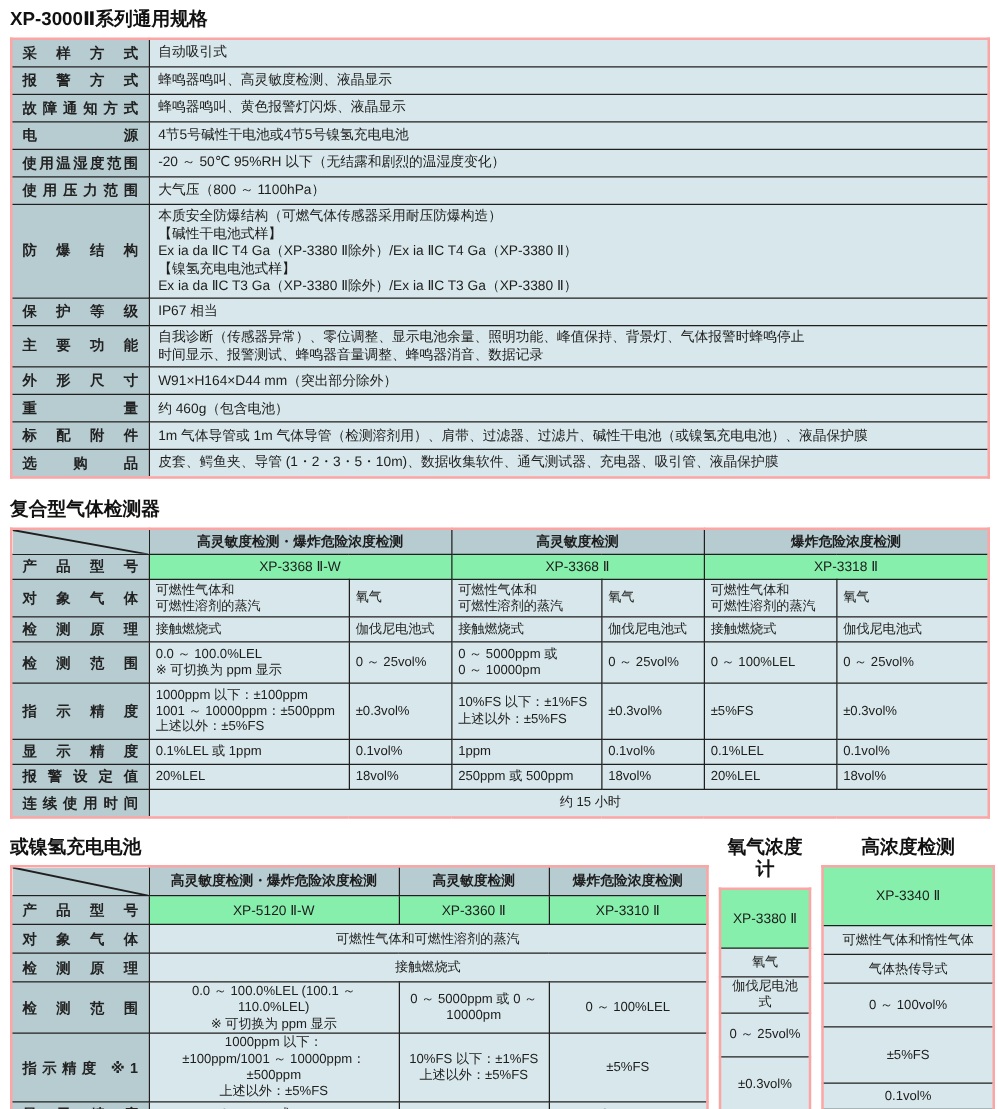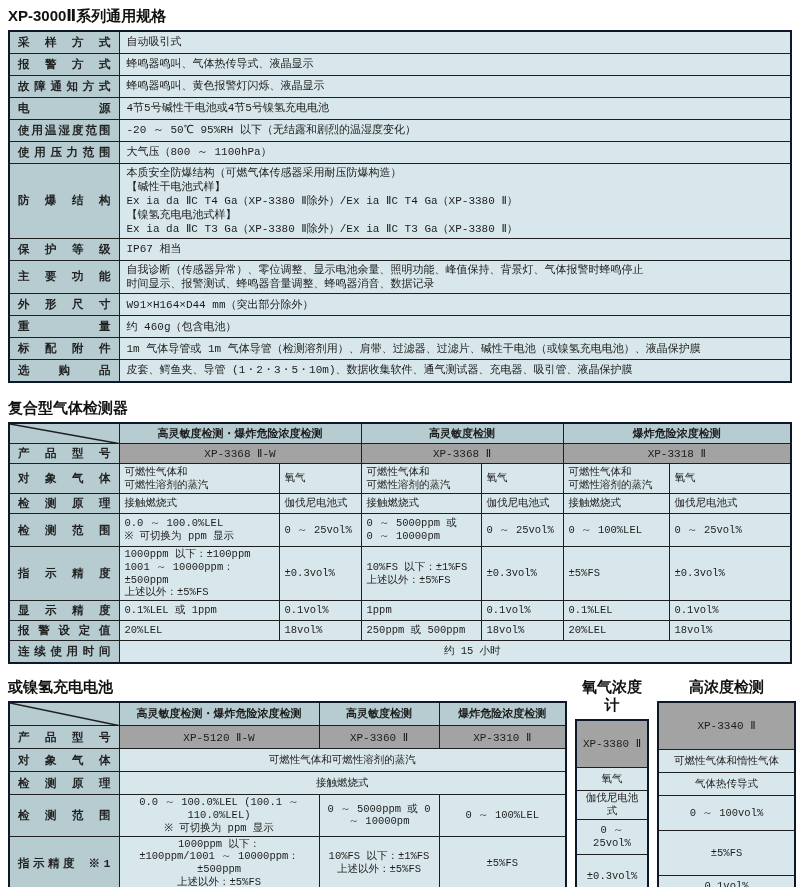--- a/index.html
+++ b/index.html
@@ -6,21 +6,21 @@
   .page{
     width:798px; box-sizing:border-box; padding:7px 8px 10px 8px;
     font-family:"Liberation Sans","DejaVu Sans",sans-serif;
     color:#1d1d1d; background:#ffffff;
   }
   .sec-title{
     font-size:15px; font-weight:bold; margin:0 0 5px 0; line-height:1.2; color:#111;
   }
   .sec-title.mid{margin-top:16px;}
   table{border-collapse:collapse; table-layout:fixed;}
-  table.spec{border:2px solid #0f172a;font-family:Liberation Mono, monospace;}
+  table.spec{border:2px solid #fca5a5;}
   th,td{
     border:1px solid #1f1f1f; vertical-align:middle;
     font-weight:normal; box-sizing:border-box;
   }
   
   th.lab{
     background:#b6ccd1; font-weight:bold; font-size:11.5px;
     padding:2px 8px; text-align:justify; text-align-last:justify;
     color:#222;
   }
@@ -32,21 +32,21 @@
   .t1{width:782px;}
   .t1 tr{height:22px;}
   .t1 tr.tall5{height:auto;}
   .t1 tr.tall2{height:auto;}
   
   th.ghead{
     background:#b6ccd1; font-weight:bold; font-size:11px;
     text-align:center; text-align-last:center; padding:2px 4px;
   }
   td.model{
-    background:#a3a3a3; font-size:11px; text-align:center; padding:2px 4px;
+    background:#86efac; font-size:11px; text-align:center; padding:2px 4px;
   }
   td.d{
     background:#d8e7eb; font-size:10.5px; padding:1px 5px;
     white-space:pre-line; line-height:1.22;
   }
   td.center{text-align:center;padding-left:40px;}
   td.diag{background:#b6ccd1; position:relative; padding:0;}
   td.diag svg{position:absolute; inset:0; width:100%; height:100%; display:block;}
   
   .t2{width:782px;}
@@ -76,21 +76,21 @@
         <col style="width:110px">
         <col style="width:672px">
       </colgroup>
     <tbody>
       <tr>
           <th class="lab">采样方式</th>
           <td class="val">自动吸引式</td>
         </tr>
       <tr>
           <th class="lab">报警方式</th>
-          <td class="val">蜂鸣器鸣叫、气体热传导式、液晶显示</td>
+          <td class="val">蜂鸣器鸣叫、高灵敏度检测、液晶显示</td>
         </tr>
       <tr>
           <th class="lab">故障通知方式</th>
           <td class="val">蜂鸣器鸣叫、黄色报警灯闪烁、液晶显示</td>
         </tr>
       <tr>
           <th class="lab">电源</th>
           <td class="val">4节5号碱性干电池或4节5号镍氢充电电池</td>
         </tr>
       <tr>

